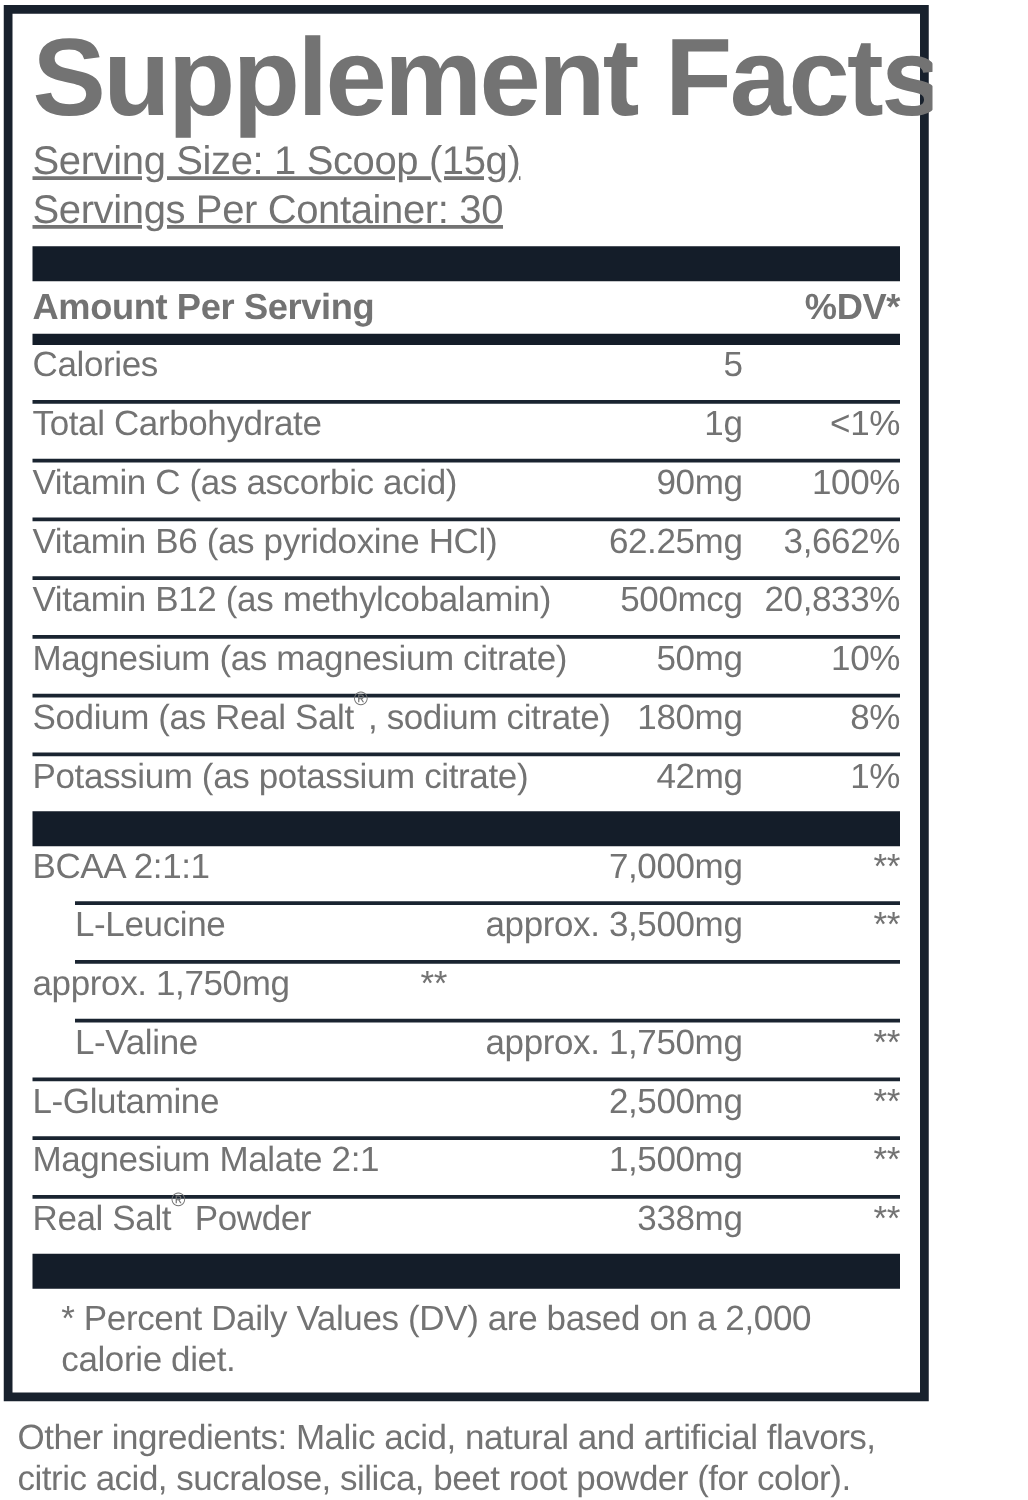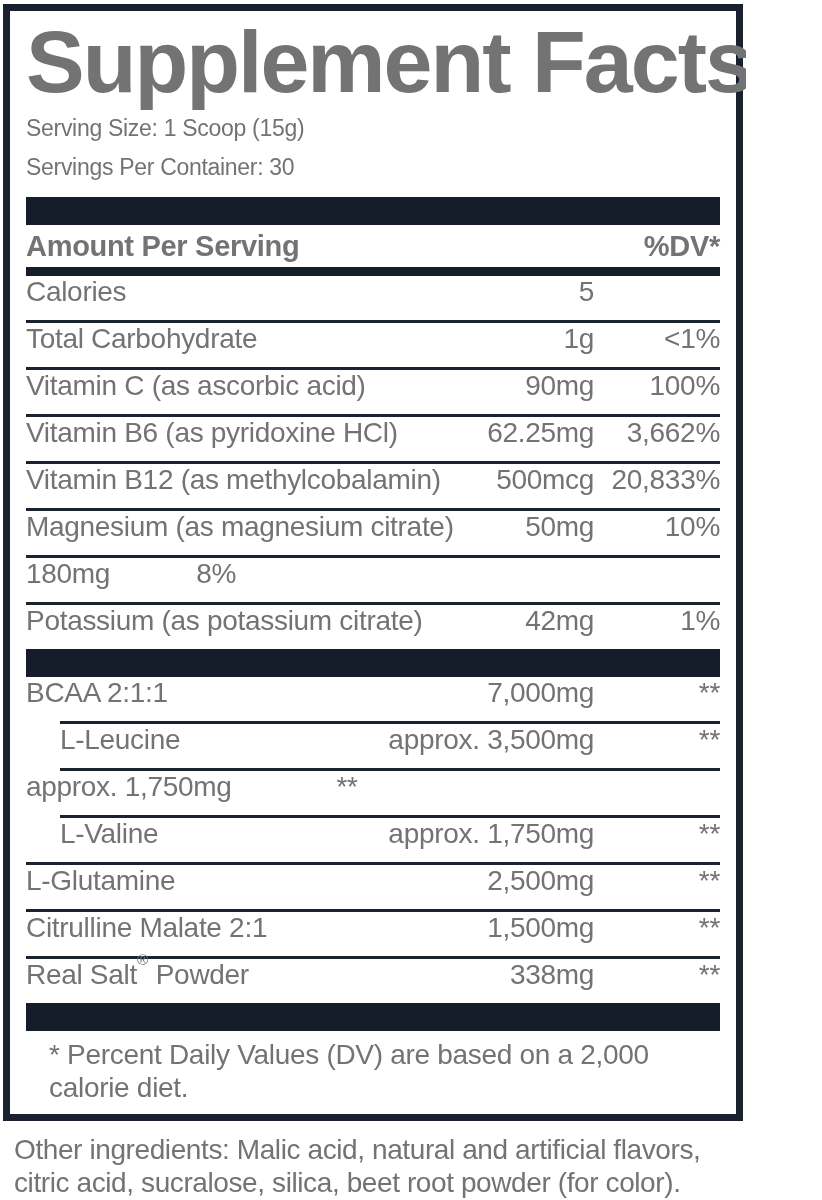--- a/index.html
+++ b/index.html
@@ -20,23 +20,24 @@
   }
   .title{
     margin:6px 0 4px 0;
     font-size:88px;
     line-height:86px;
     font-weight:bold;
     letter-spacing:-2px;
     white-space:nowrap;
   }
   .serving-line{
-    font-size:23px;
+    font-size:32px;
     line-height:39px;
     letter-spacing:-0.3px;
+    text-decoration:underline;
   }
   .spacer{height:10px;}
   .bar{background:#141d29;width:100%;}
   .bar-thick{height:28px;}
   .bar-medium{height:9px;}
   .header-row{
     display:flex;justify-content:space-between;align-items:center;
     height:42px;
     font-weight:bold;font-size:29px;letter-spacing:-0.3px;
   }
@@ -118,20 +119,21 @@
     <div class="divider"></div>
 
     <div class="row">
       <span class="col-name">Magnesium (as magnesium citrate)</span>
       <span class="col-amt">50mg</span>
       <span class="col-dv">10%</span>
     </div>
     <div class="divider"></div>
 
     <div class="row">
+      <span class="col-name">Sodium (as Real Salt<sup class="reg">®</sup>, sodium citrate)</span>
       <span class="col-amt">180mg</span>
       <span class="col-dv">8%</span>
     </div>
     <div class="divider"></div>
 
     <div class="row">
       <span class="col-name">Potassium (as potassium citrate)</span>
       <span class="col-amt">42mg</span>
       <span class="col-dv">1%</span>
     </div>
@@ -166,21 +168,21 @@
     <div class="divider"></div>
 
     <div class="row">
       <span class="col-name">L-Glutamine</span>
       <span class="col-amt">2,500mg</span>
       <span class="col-dv">**</span>
     </div>
     <div class="divider"></div>
 
     <div class="row">
-      <span class="col-name">Citrulline Malate 2:1</span>
+      <span class="col-name">Magnesium Malate 2:1</span>
       <span class="col-amt">1,500mg</span>
       <span class="col-dv">**</span>
     </div>
     <div class="divider"></div>
 
     <div class="row">
       <span class="col-name">Real Salt<sup class="reg">®</sup> Powder</span>
       <span class="col-amt">338mg</span>
       <span class="col-dv">**</span>
     </div>

